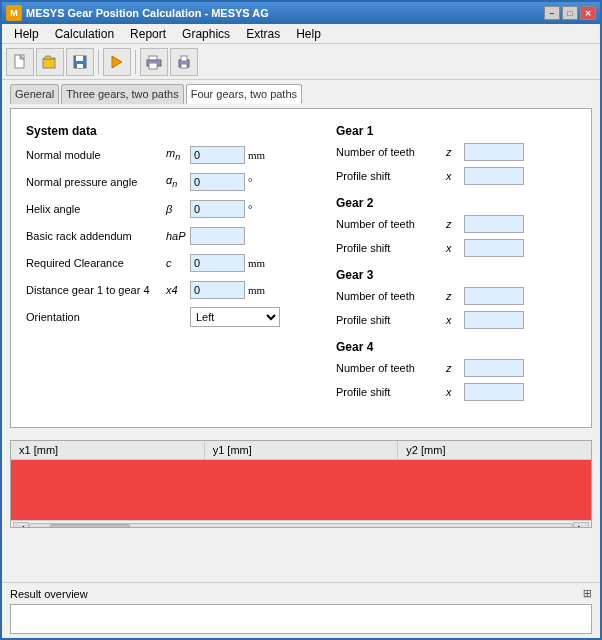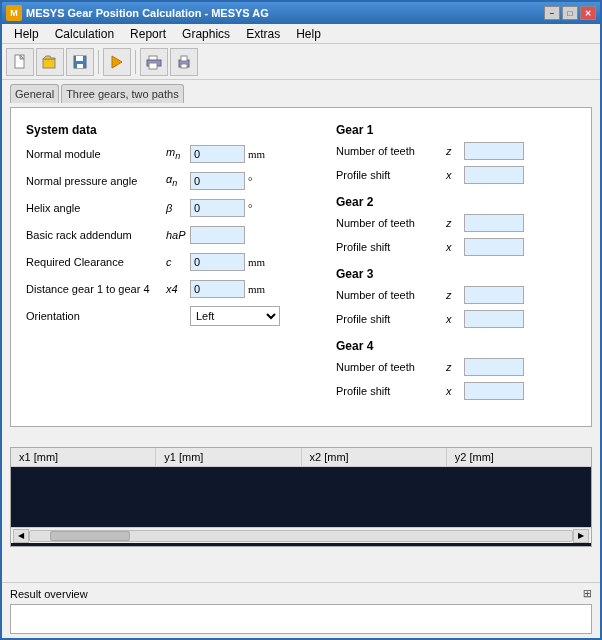--- a/index.html
+++ b/index.html
@@ -218,24 +218,24 @@
       width: 60px;
       height: 18px;
       border: 1px solid #aaa;
       padding: 1px 3px;
       font-size: 11px;
       background: #ddeeff;
     }
 
     
     .table-area {
-      background: #0f172a;
-      border: 1px solid #aaa;
-      margin-top: 20px;
-      height: 100px;
+      background: #ef4444;
+      border: 1px solid #aaa;
+      margin-top: 12px;
+      height: 88px;
       overflow: hidden;
     }
     .table-header {
       display: flex;
       background: #e8e8e8;
       border-bottom: 1px solid #ccc;
     }
     .table-col-header {
       flex: 1;
       padding: 3px 8px;
@@ -400,20 +400,21 @@
           <rect x="3" y="6" width="10" height="7" fill="#9090d0" stroke="#666" stroke-width="1"></rect>
           <rect x="5" y="2" width="6" height="5" fill="white" stroke="#888" stroke-width="1"></rect>
           <rect x="5" y="10" width="6" height="4" fill="white" stroke="#888" stroke-width="1"></rect>
         </svg>
     </div>
   </div>
 
   <div class="tabs-container">
     <div class="tab">General</div>
     <div class="tab">Three gears, two paths</div>
+    <div class="tab active">Four gears, two paths</div>
   </div>
 
   <div class="content-wrapper">
     <div class="content-panel">
 
       <div class="left-panel">
         <div class="section-title">System data</div>
 
         <div class="field-row">
           <span class="field-label">Normal module</span>
@@ -525,21 +526,20 @@
           </div>
         </div>
 
       </div>
     </div>
 
     <div class="table-area">
       <div class="table-header">
         <div class="table-col-header">x1 [mm]</div>
         <div class="table-col-header">y1 [mm]</div>
-        <div class="table-col-header">x2 [mm]</div>
         <div class="table-col-header">y2 [mm]</div>
       </div>
       <div class="table-body"></div>
       <div class="table-scrollbar-area">
         <div class="scrollbar-arrow">◀</div>
         <div class="scrollbar-track">
           <div class="scrollbar-thumb"></div>
         </div>
         <div class="scrollbar-arrow">▶</div>
       </div>

